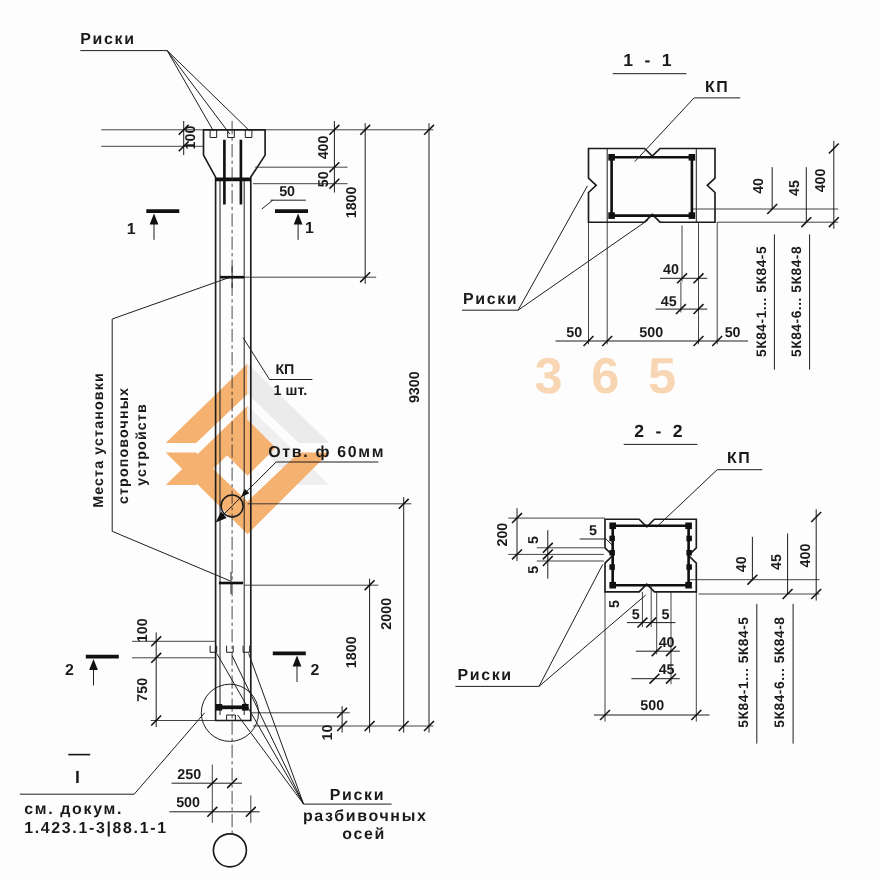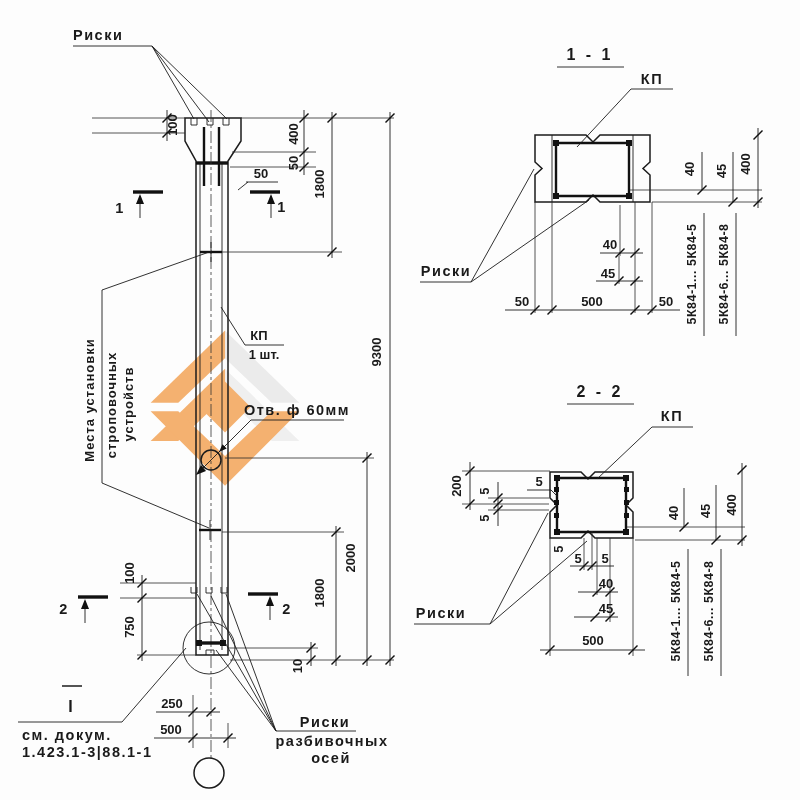--- a/index.html
+++ b/index.html
@@ -36,20 +36,21 @@
 <div id="stage">
 
   <svg id="wm-logo" class="wm" width="160" height="170" viewBox="0 0 150 160" opacity="0.85">
     <path d="M5,76 L75,8 L75,34 L31,76 Z" fill="#f3a458"></path>
     <path d="M75,8 L145,76 L119,76 L75,34 Z" fill="#e8e8e8"></path>
     <path d="M5,112 L75,44 L75,70 L31,112 Z" fill="#f3a458"></path>
     <path d="M75,44 L145,112 L119,112 L75,70 Z" fill="#ededed"></path>
     <rect x="58" y="63" width="34" height="34" transform="rotate(45 75 80)" fill="#f3a458"></rect>
     <path d="M5,84 L31,84 L75,126 L119,84 L145,84 L75,154 Z" fill="#f3a458"></path>
   </svg>
+  <div id="wm-num" class="wm">365</div>
 
   <svg id="draw" width="800" height="800" viewBox="0 0 800 800">
     <defs>
       <path id="tk" d="M-4.5,4.5 L4.5,-4.5" stroke="#111" stroke-width="1.4"></path>
     </defs>
 
     <g>
       <path class="ln" d="M185,118 H241 V141 L228,161 V655 H196 V161 L185,141 Z"></path>
 
       <path class="thin" d="M191,118 V125 H197 V118 M207,118 V125 H213 V118 M223,118 V125 H229 V118"></path>

